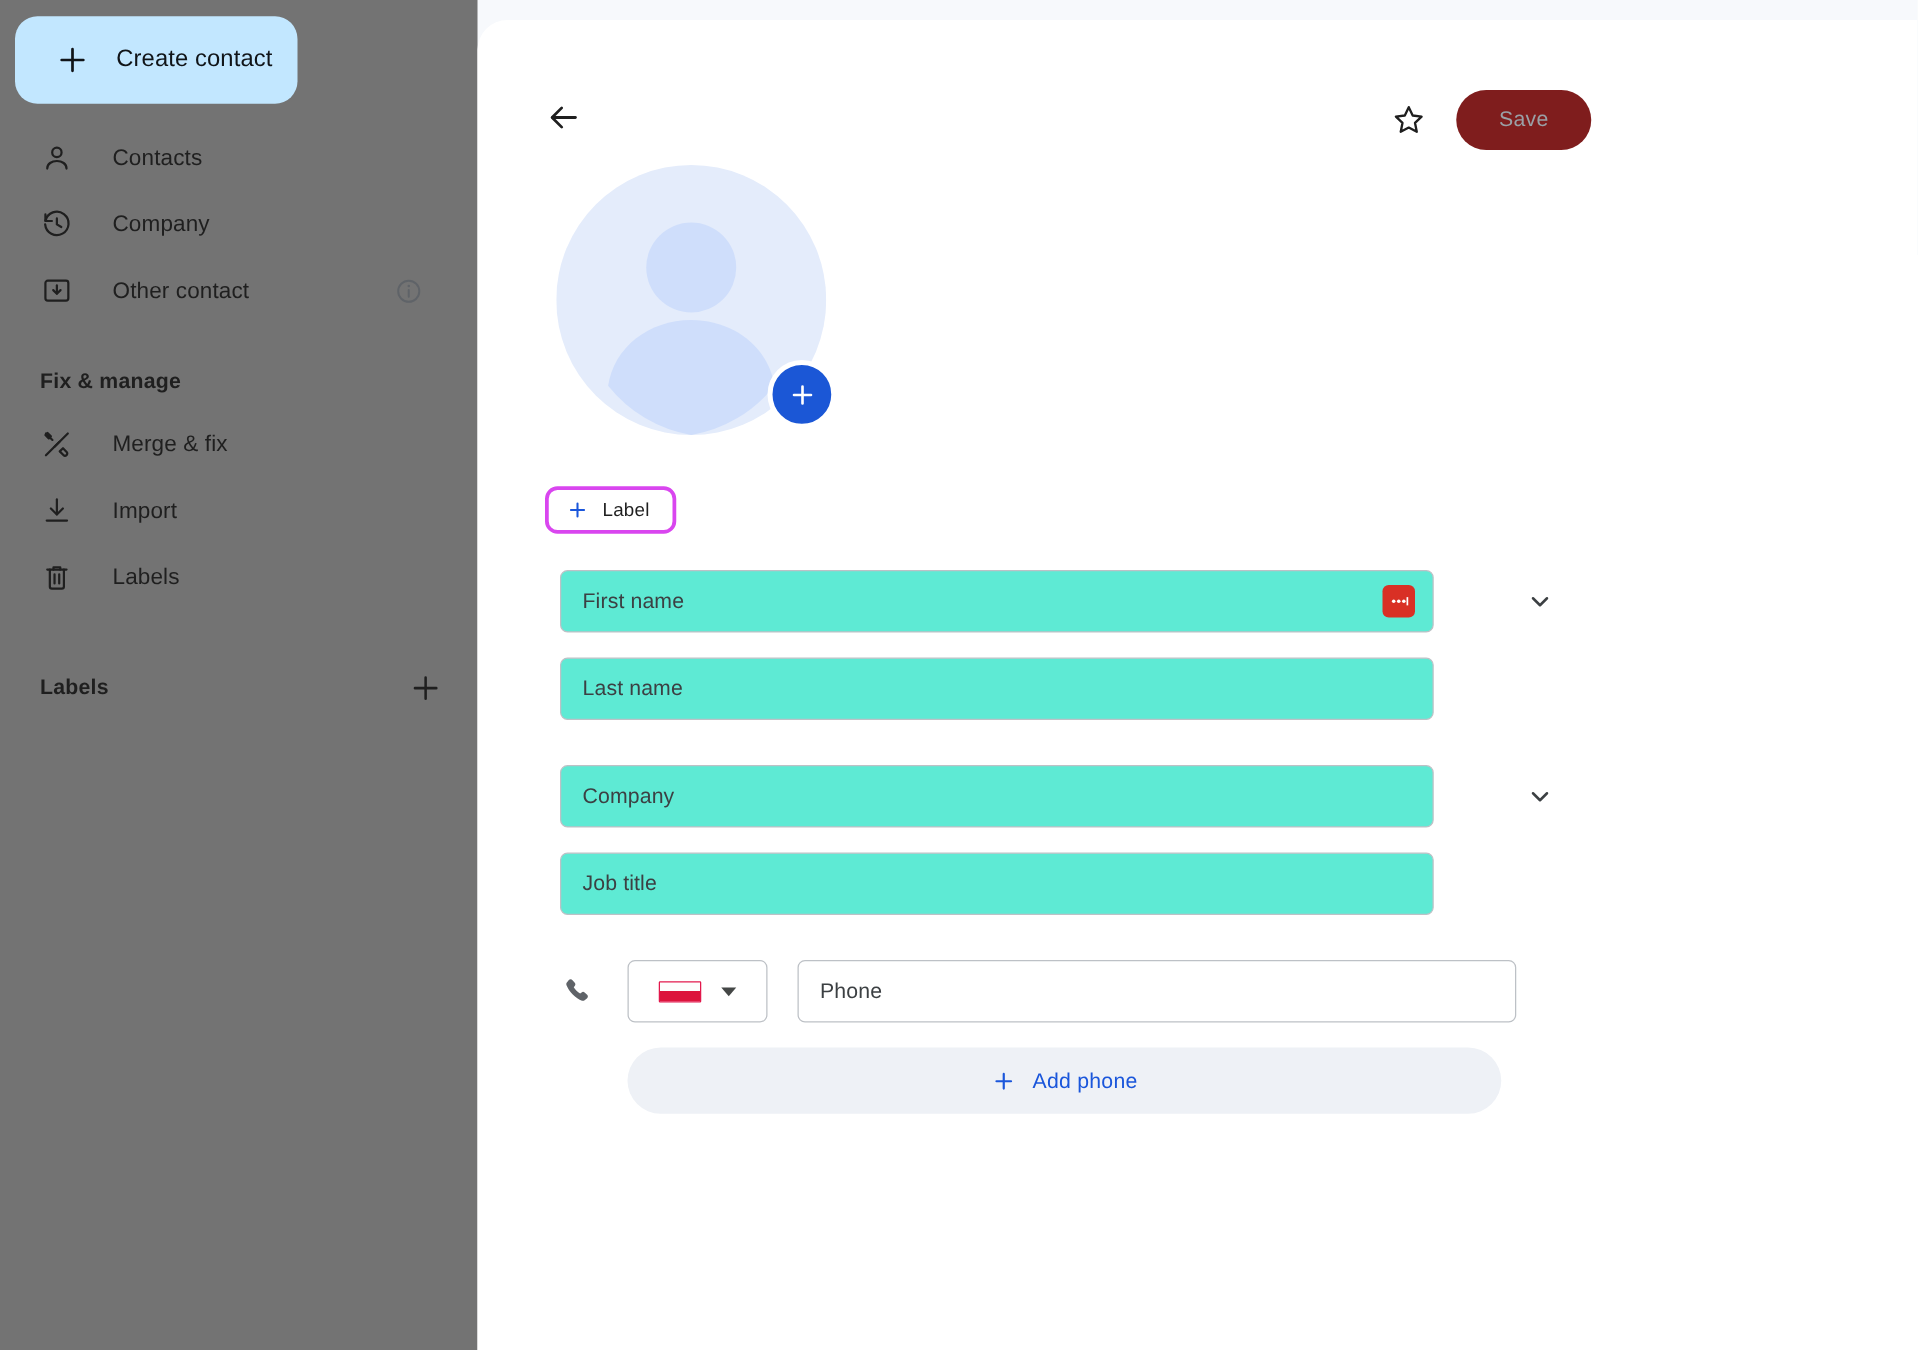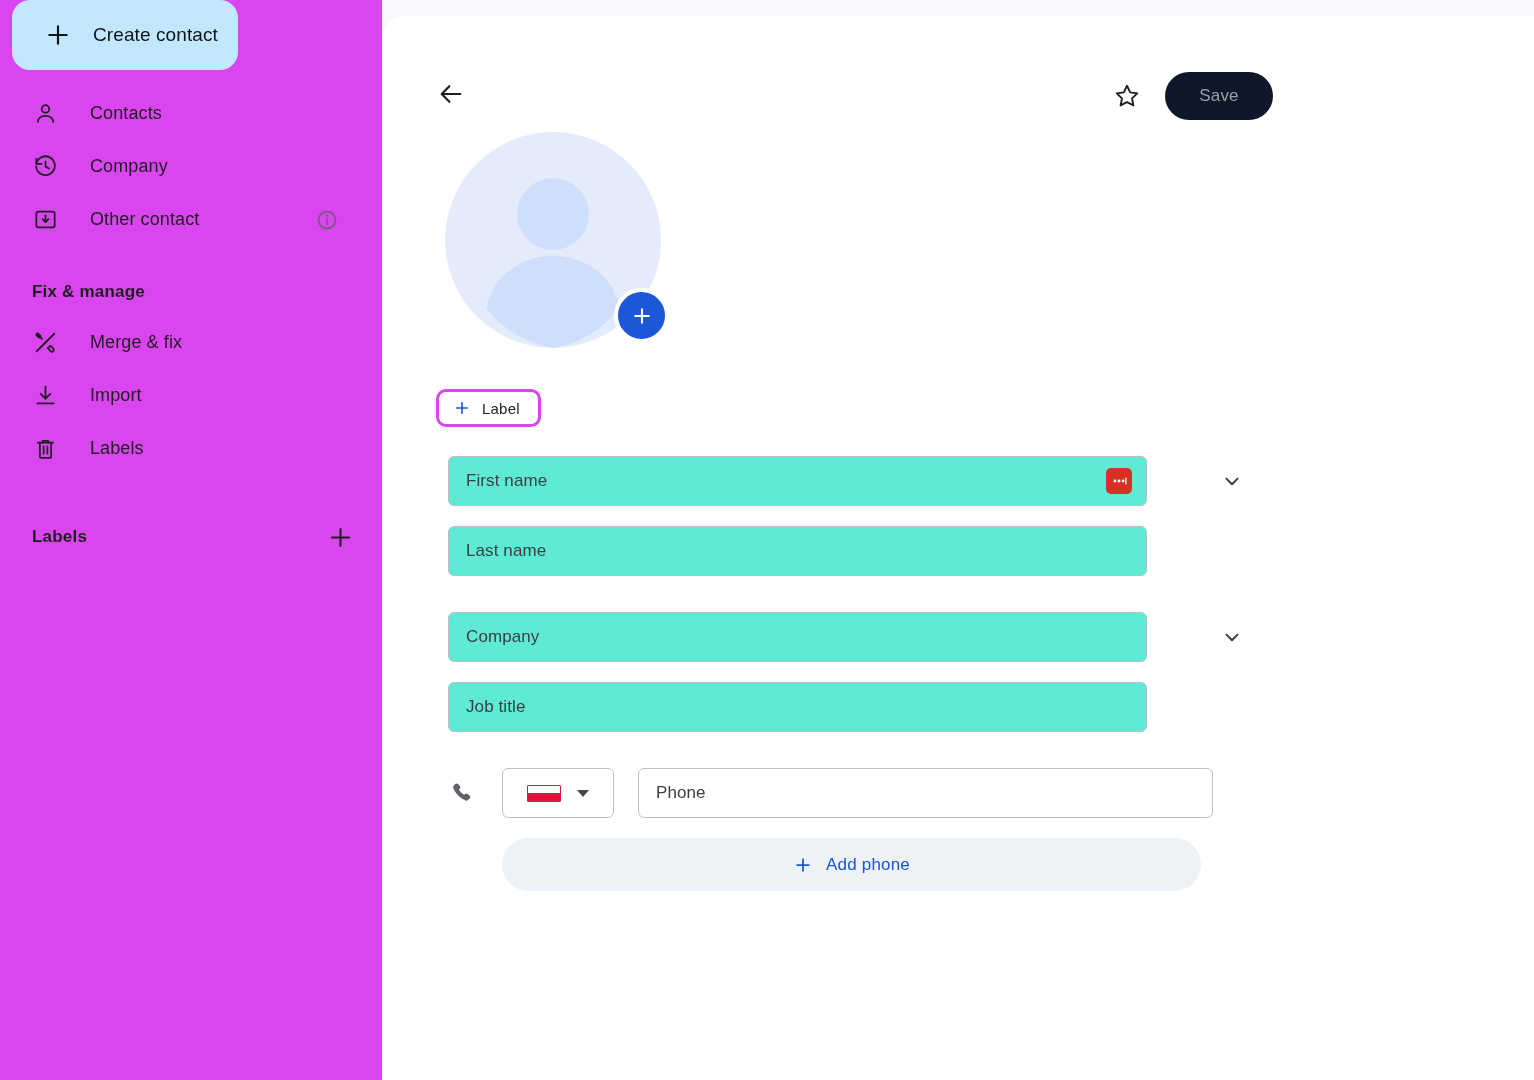--- a/index.html
+++ b/index.html
@@ -8,22 +8,23 @@
     overflow: hidden;
     background: #f7f9fc;
     font-family: "Liberation Sans", sans-serif;
     -webkit-font-smoothing: antialiased;
   }
   .app { position: relative; width: 1534px; height: 1080px; display: flex; }
 
   
   .sidebar {
     width: 382px; height: 1080px;
-    background: #d946ef;
+    background: #737373;
     flex: 0 0 382px;
+    padding-top: 13px;
     position: relative;
   }
   .create-btn {
     display: flex; align-items: center;
     gap: 22px;
     height: 70px;
     width: 226px;
     margin-left: 12px;
     background: #c2e7ff;
     border: none;
@@ -82,21 +83,21 @@
     position: absolute; left: 55px; top: 64px;
     width: 28px; height: 28px; cursor: pointer; display:block;
   }
   .star-btn {
     position: absolute; left: 731px; top: 66px;
     width: 28px; height: 28px; cursor: pointer; display:block;
   }
   .save-btn {
     position: absolute; left: 783px; top: 56px;
     width: 108px; height: 48px;
-    background: #0f172a;
+    background: #7f1d1d;
     color: #9aa0a6;
     border: none; border-radius: 24px;
     font-size: 17px; font-family: "Liberation Sans", sans-serif;
     letter-spacing: .2px;
     cursor: default;
   }
 
   
   .avatar-wrap {
     position: absolute; left: 63px; top: 116px;

